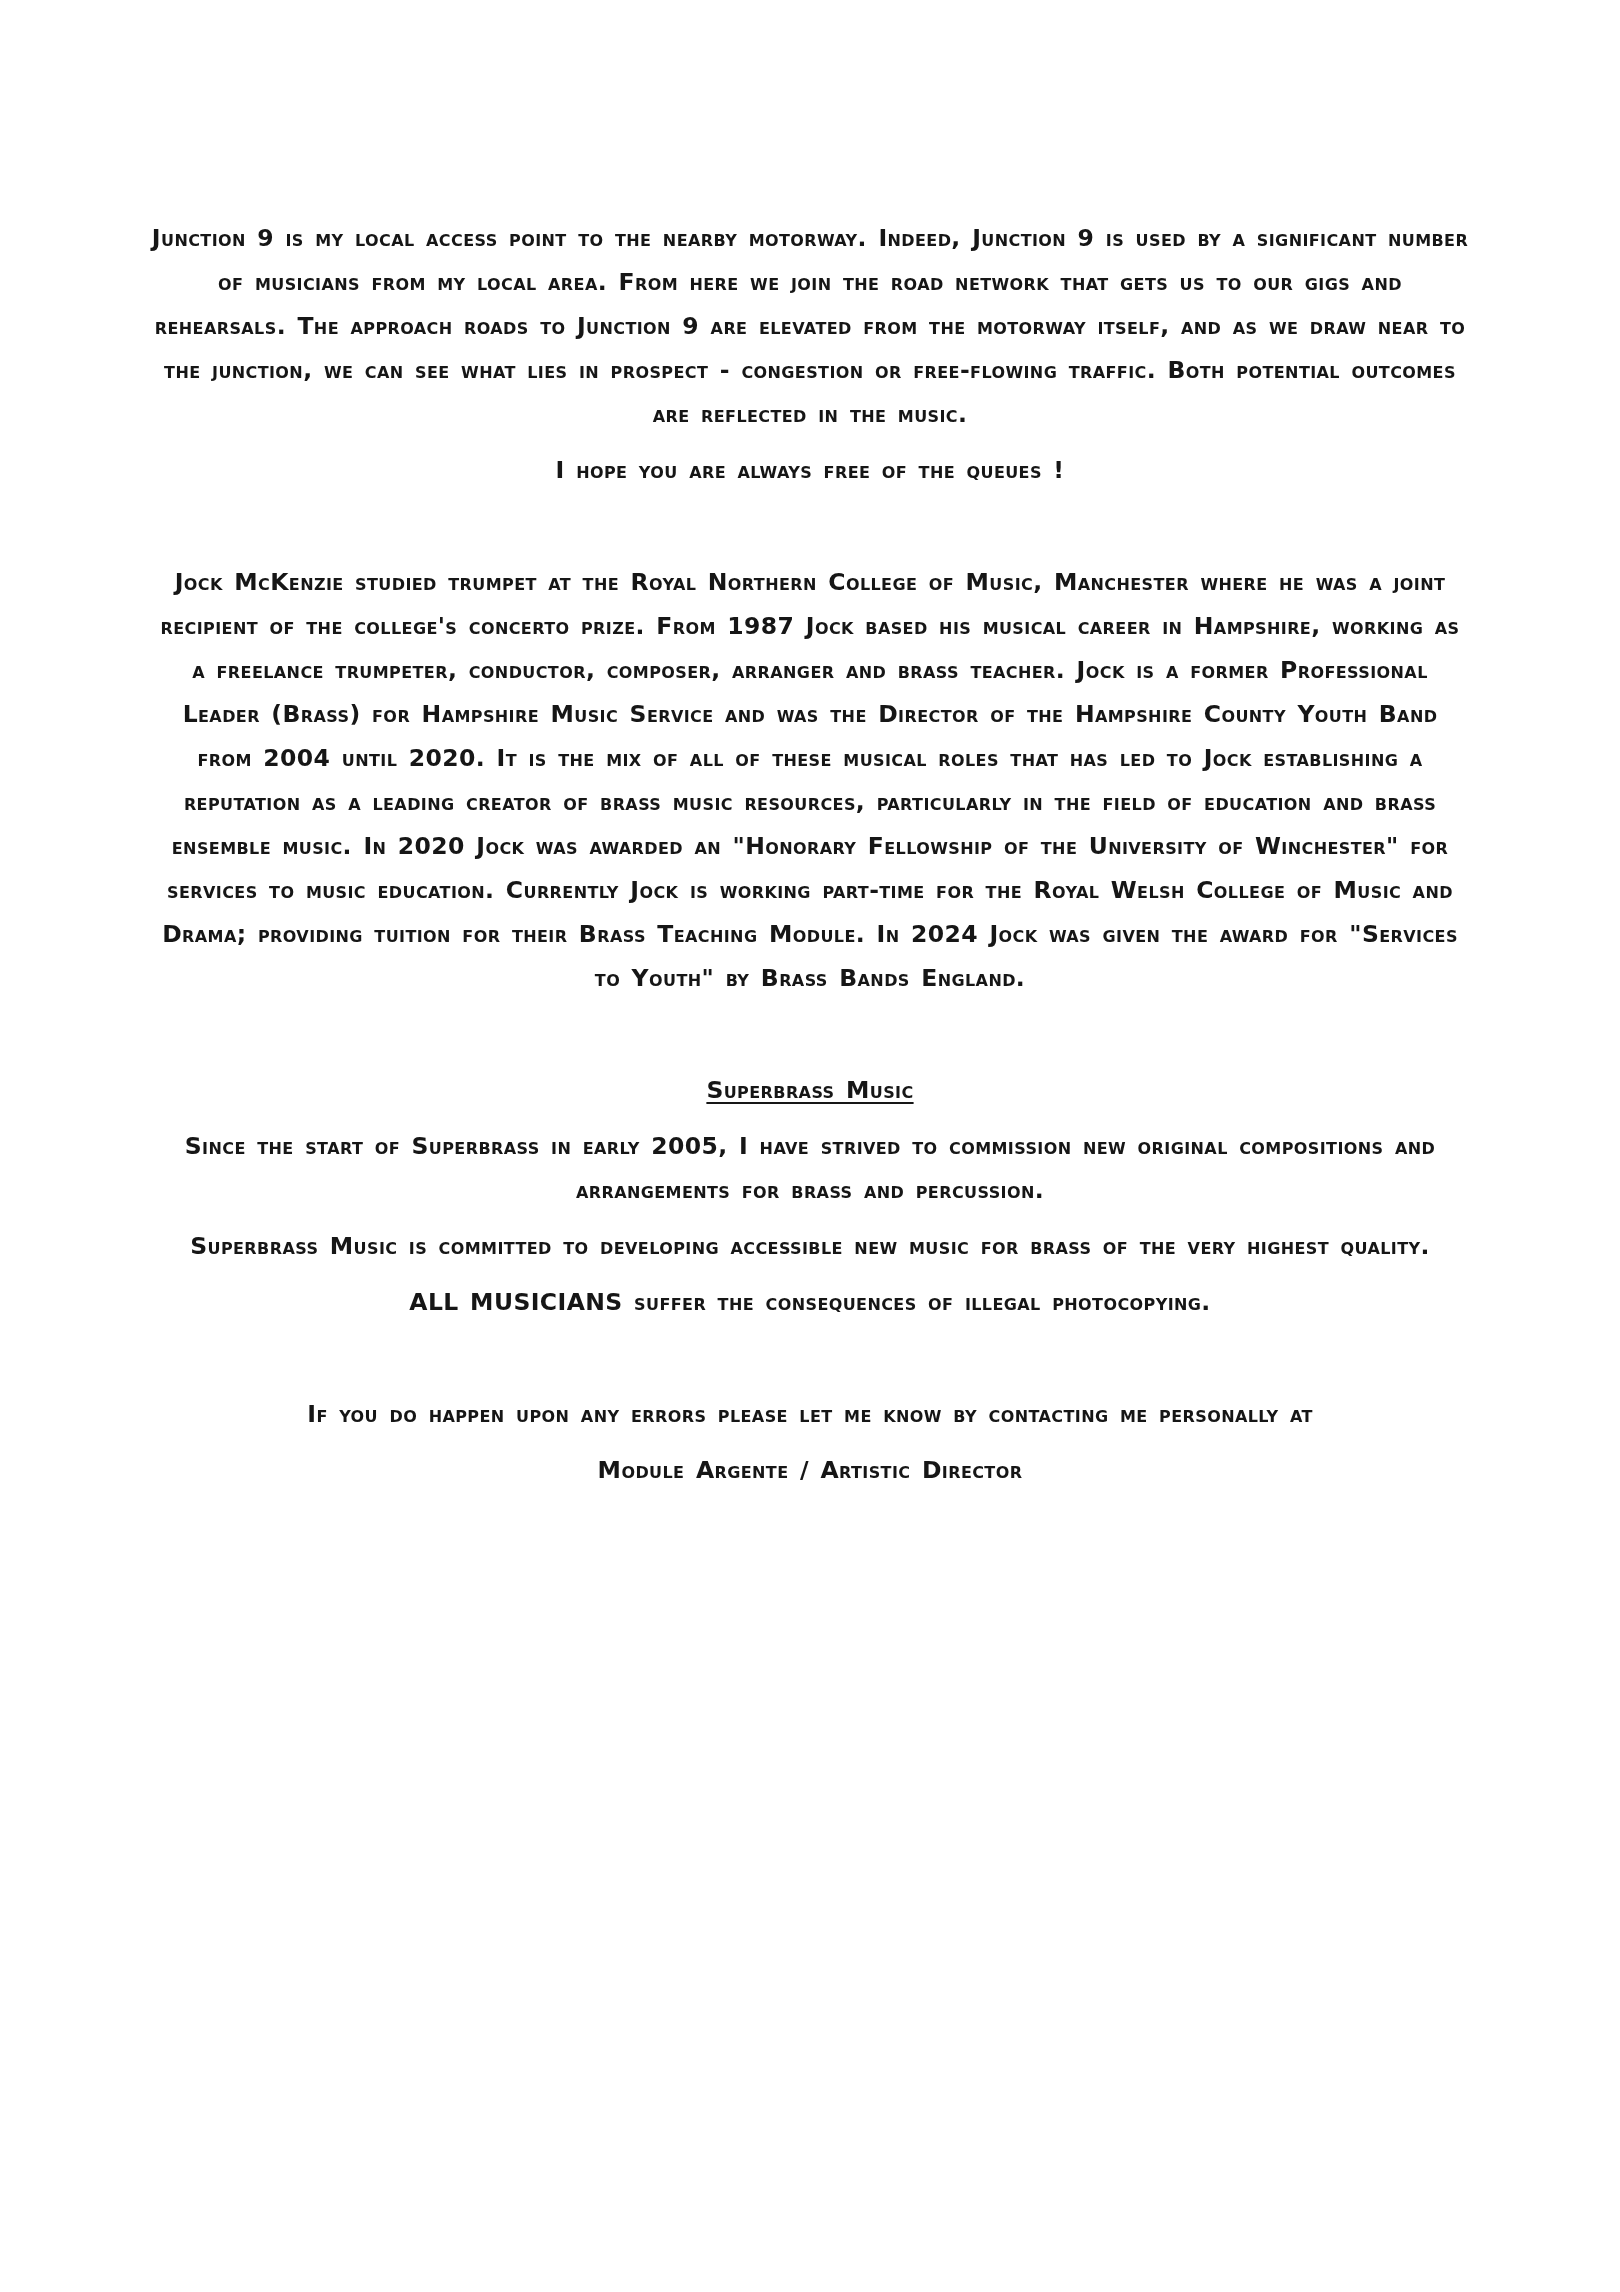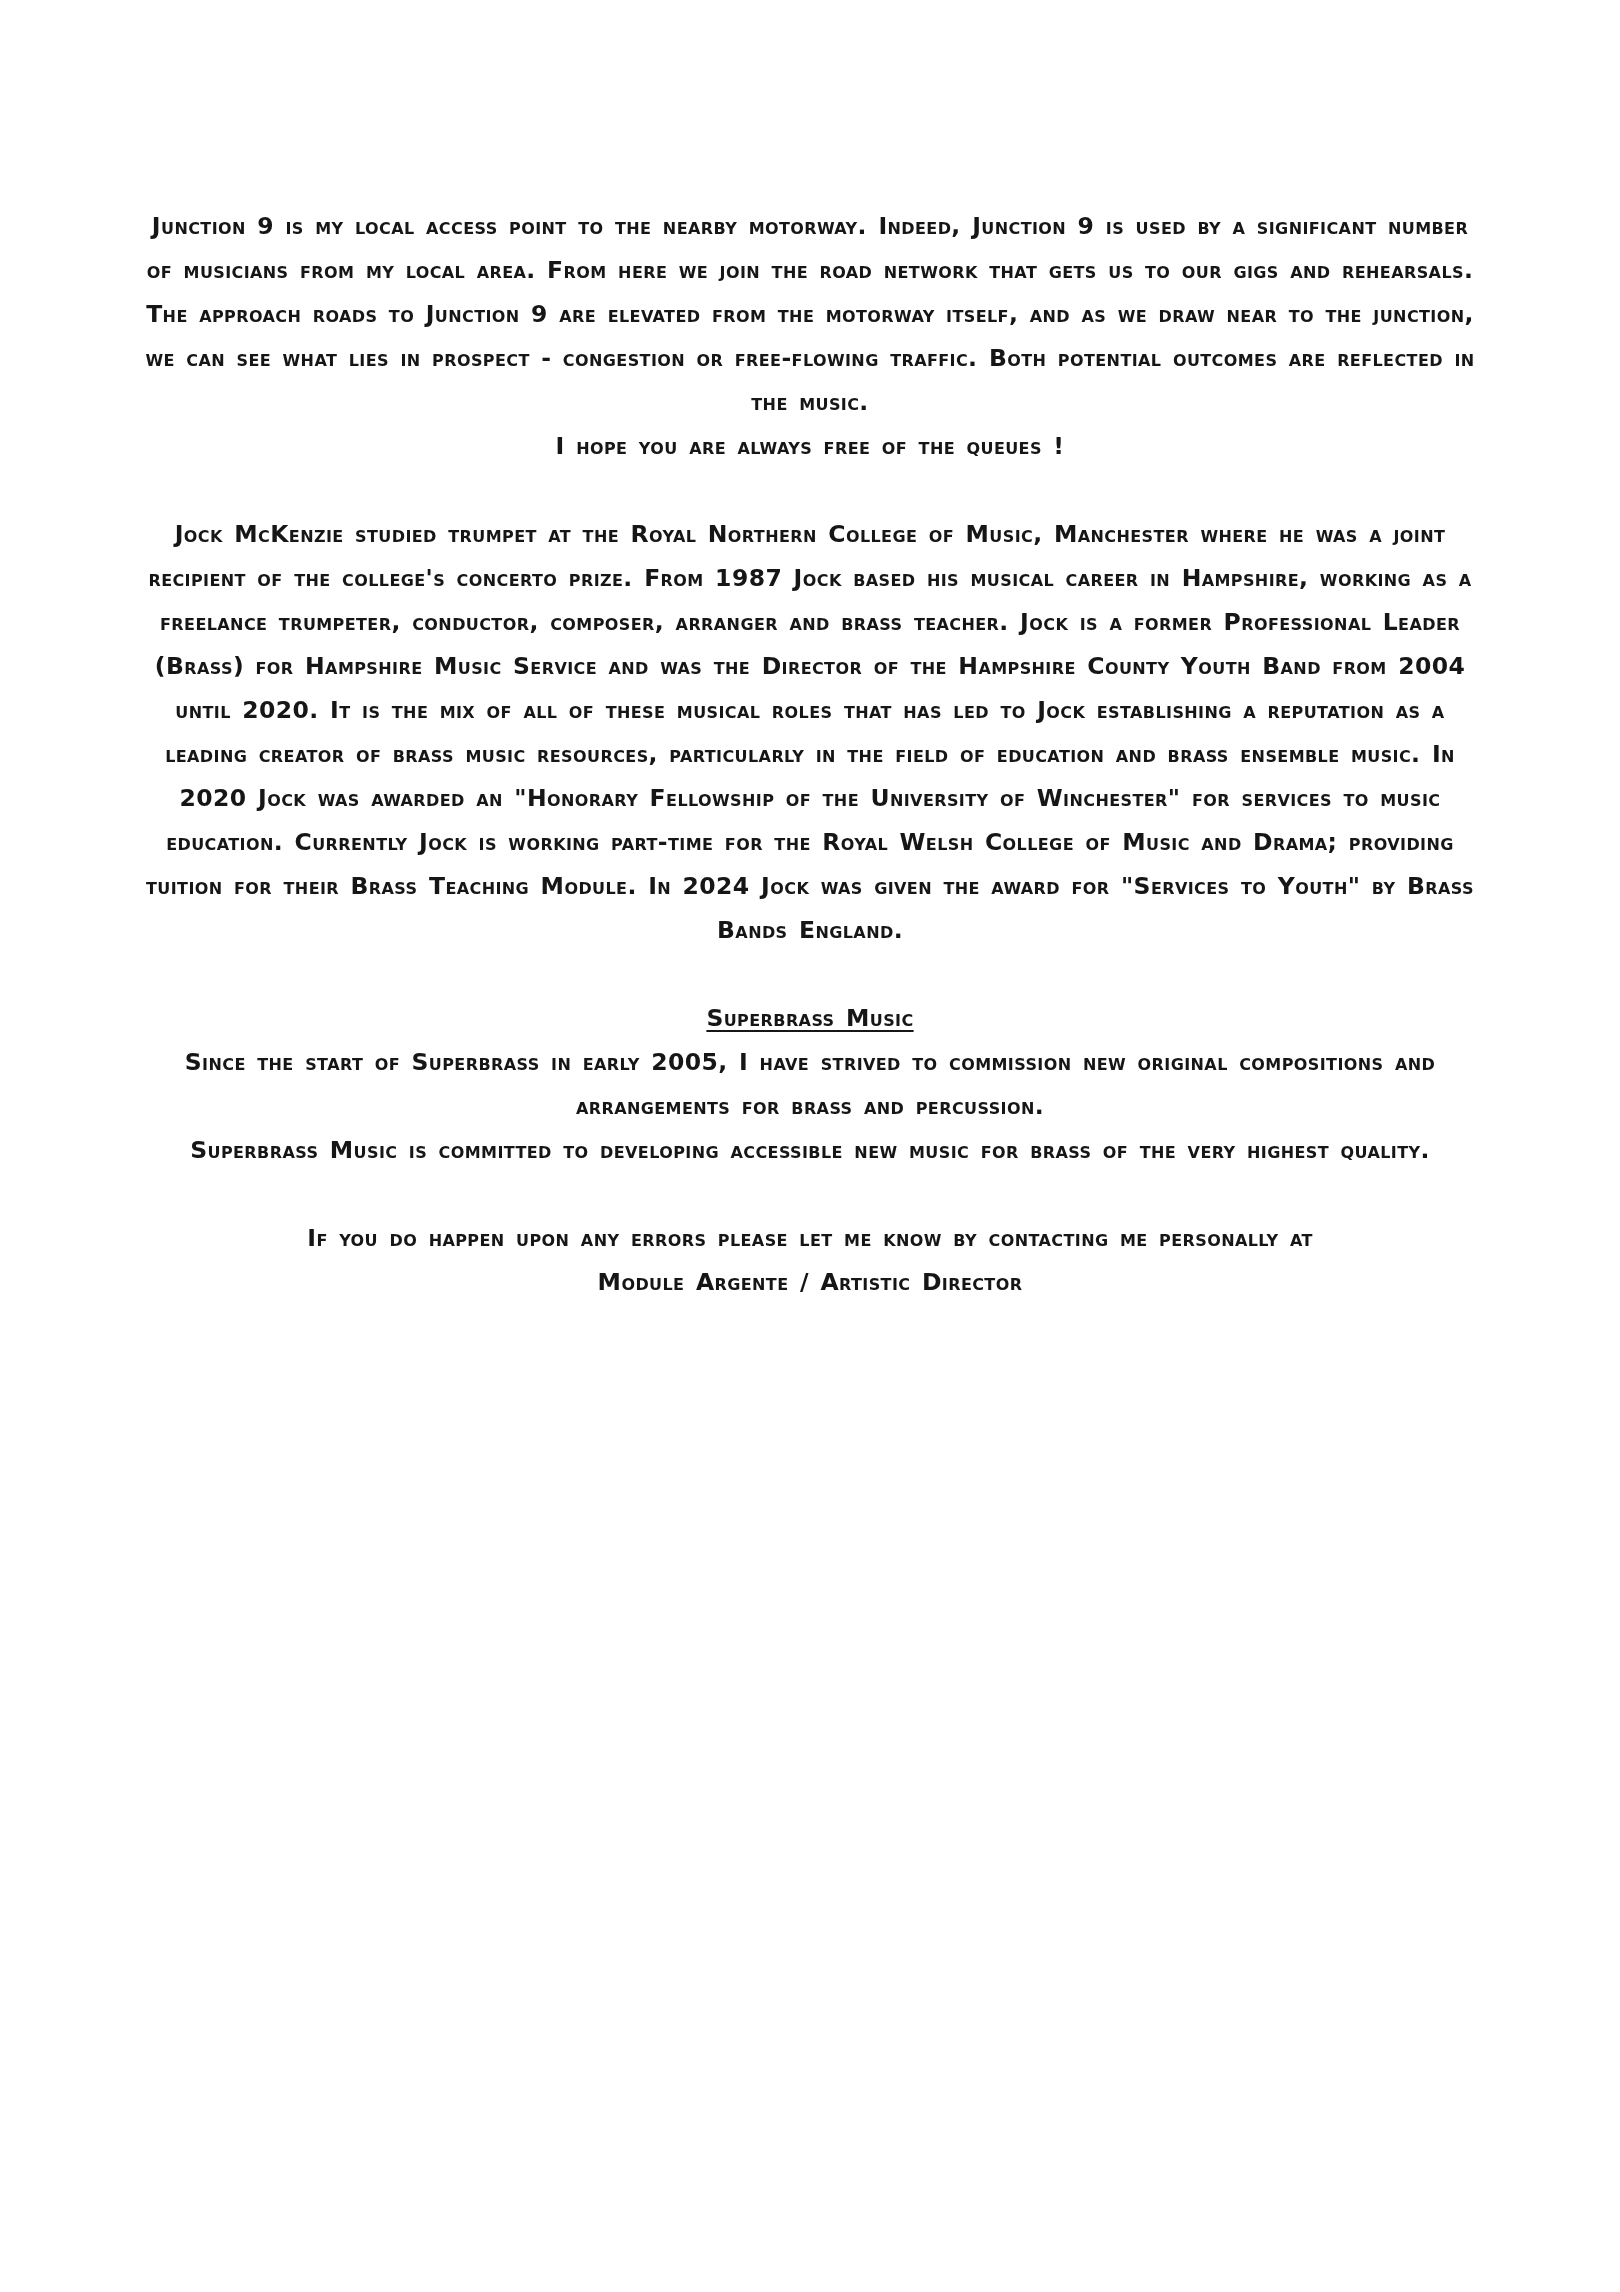--- a/index.html
+++ b/index.html
@@ -23,21 +23,21 @@
     font-weight: bold;
     font-variant: small-caps;
     color: #161616;
     font-size: 23.5px;
     line-height: 44px;
     text-align: center;
     letter-spacing: 0.4px;
     word-spacing: 2.9px;
   }
   .block {
-    margin: 0;
+    margin: 12px;
   }
   .spacer {
     height: 44px;
   }
   .heading {
     text-decoration: underline;
     text-underline-offset: 3.9px;
   }
 </style>
 </head>
@@ -46,18 +46,19 @@
 <div class="page">
   <div class="doc" id="doc-body">
       <div class="block paragraph">Junction 9 is my local access point to the nearby motorway. Indeed, Junction 9 is used by a significant number of musicians from my local area. From here we join the road network that gets us to our gigs and rehearsals. The approach roads to Junction 9 are elevated from the motorway itself, and as we draw near to the junction, we can see what lies in prospect - congestion or free-flowing traffic. Both potential outcomes are reflected in the music.</div>
       <div class="block line">I hope you are always free of the queues !</div>
       <div class="block spacer"></div>
       <div class="block paragraph">Jock McKenzie studied trumpet at the Royal Northern College of Music, Manchester where he was a joint recipient of the college's concerto prize. From 1987 Jock based his musical career in Hampshire, working as a freelance trumpeter, conductor, composer, arranger and brass teacher. Jock is a former Professional Leader (Brass) for Hampshire Music Service and was the Director of the Hampshire County Youth Band from 2004 until 2020. It is the mix of all of these musical roles that has led to Jock establishing a reputation as a leading creator of brass music resources, particularly in the field of education and brass ensemble music. In 2020 Jock was awarded an "Honorary Fellowship of the University of Winchester" for services to music education. Currently Jock is working part-time for the Royal Welsh College of Music and Drama; providing tuition for their Brass Teaching Module. In 2024 Jock was given the award for "Services to Youth" by Brass Bands England.</div>
       <div class="block spacer"></div>
       <div class="block heading">Superbrass Music</div>
       <div class="block paragraph">Since the start of Superbrass in early 2005, I have strived to commission new original compositions and arrangements for brass and percussion.</div>
       <div class="block paragraph">Superbrass Music is committed to developing accessible new music for brass of the very highest quality.</div>
+      <div class="block line">ALL MUSICIANS suffer the consequences of illegal photocopying.</div>
       <div class="block spacer"></div>
       <div class="block line">If you do happen upon any errors please let me know by contacting me personally at</div>
       <div class="block line">Module Argente / Artistic Director</div>
     </div>
 </div>
 
 
 </body></html>

